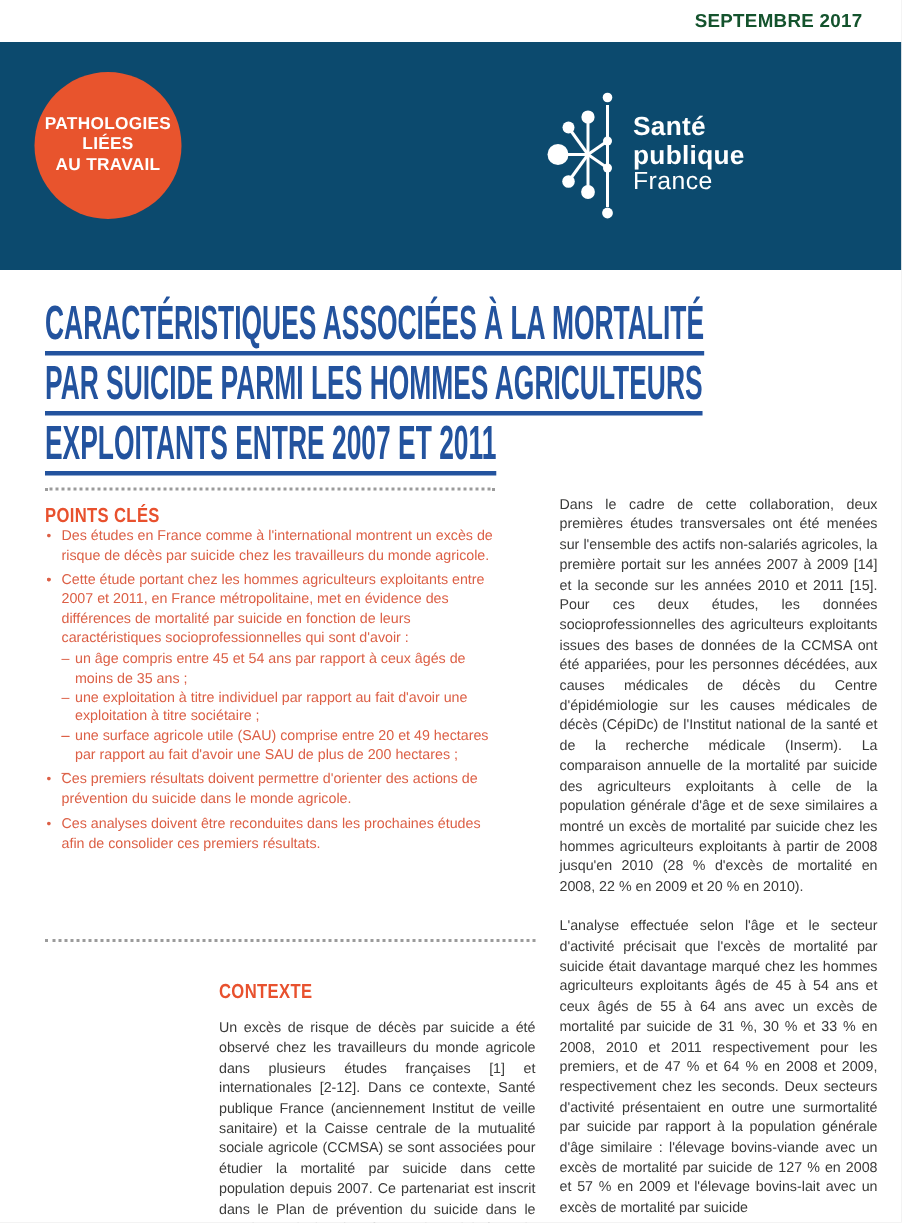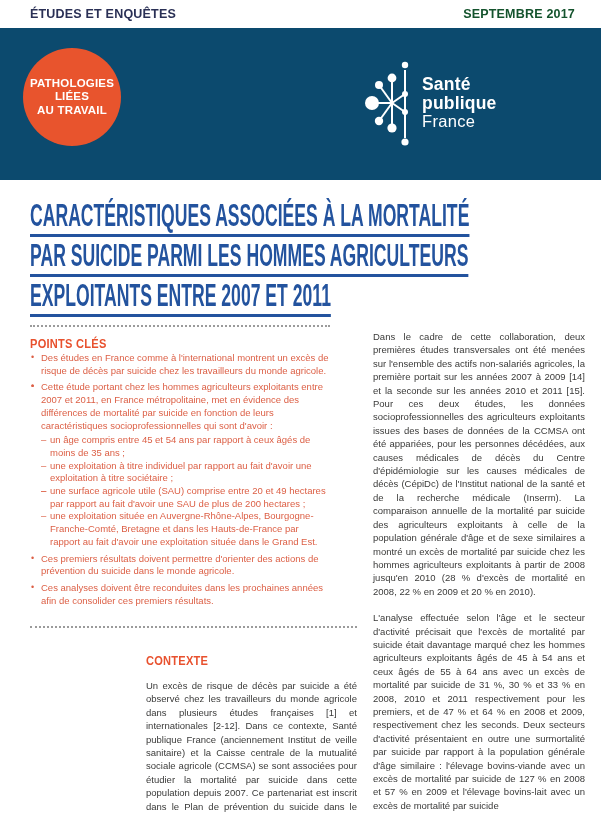--- a/index.html
+++ b/index.html
@@ -55,21 +55,20 @@
   .ctx-body{position:absolute;left:146px;top:679px;width:211px;}
   .col-right{position:absolute;left:373px;top:330px;width:212px;}
   .col-right p{margin:0 0 13px 0;}
 </style>
 </head>
 <body>
 
 <div id="page">
 
   <div class="topbar">
-    <span class="topbar-left">ÉTUDES ET ENQUÊTES</span>
     <span class="topbar-right">SEPTEMBRE 2017</span>
   </div>
 
   <div class="banner">
     <div class="badge">
       <div class="badge-text">
         <div>PATHOLOGIES</div>
         <div>LIÉES</div>
         <div>AU TRAVAIL</div>
       </div>
@@ -138,31 +137,30 @@
         </div>
         <div class="pc-subitem">
           <span class="pc-submarker">–</span>
         </div>
         <div class="pc-subitem">
           <span class="pc-submarker">–</span>
           <span>une surface agricole utile (SAU) comprise entre 20 et 49 hectares par rapport au fait d'avoir une SAU de plus de 200 hectares ;</span>
         </div>
         <div class="pc-subitem">
           <span class="pc-submarker">–</span>
-          <span>une exploitation située en Auvergne-Rhône-Alpes, Bourgogne-Franche-Comté, Bretagne et dans les Hauts-de-France par rapport au fait d'avoir une exploitation située dans le Grand Est.</span>
         </div>
       </div>
     </div>
     <div class="pc-item">
       <span class="pc-marker">•</span>
       <span>Ces premiers résultats doivent permettre d'orienter des actions de prévention du suicide dans le monde agricole.</span>
     </div>
     <div class="pc-item">
       <span class="pc-marker">•</span>
-      <span>Ces analyses doivent être reconduites dans les prochaines années afin de consolider ces premiers résultats.</span>
+      <span>Ces analyses doivent être reconduites dans les prochaines études afin de consolider ces premiers résultats.</span>
     </div>
   </div>
 
   <div class="sec-heading ctx-heading">CONTEXTE</div>
   <div class="bodytext ctx-body">Un excès de risque de décès par suicide a été observé chez les travailleurs du monde agricole dans plusieurs études françaises [1] et internationales [2-12]. Dans ce contexte, Santé publique France (anciennement Institut de veille sanitaire) et la Caisse centrale de la mutualité sociale agricole (CCMSA) se sont associées pour étudier la mortalité par suicide dans cette population depuis 2007. Ce partenariat est inscrit dans le Plan de prévention du suicide dans le monde agricole, lancé par le ministère de l'Agricul-</div>
 
   <div class="bodytext col-right">
     <p>Dans le cadre de cette collaboration, deux premières études transversales ont été menées sur l'ensemble des actifs non-salariés agricoles, la première portait sur les années 2007 à 2009 [14] et la seconde sur les années 2010 et 2011 [15]. Pour ces deux études, les données socioprofessionnelles des agriculteurs exploitants issues des bases de données de la CCMSA ont été appariées, pour les personnes décédées, aux causes médicales de décès du Centre d'épidémiologie sur les causes médicales de décès (CépiDc) de l'Institut national de la santé et de la recherche médicale (Inserm). La comparaison annuelle de la mortalité par suicide des agriculteurs exploitants à celle de la population générale d'âge et de sexe similaires a montré un excès de mortalité par suicide chez les hommes agriculteurs exploitants à partir de 2008 jusqu'en 2010 (28 % d'excès de mortalité en 2008, 22 % en 2009 et 20 % en 2010).</p>
     <p>L'analyse effectuée selon l'âge et le secteur d'activité précisait que l'excès de mortalité par suicide était davantage marqué chez les hommes agriculteurs exploitants âgés de 45 à 54 ans et ceux âgés de 55 à 64 ans avec un excès de mortalité par suicide de 31 %, 30 % et 33 % en 2008, 2010 et 2011 respectivement pour les premiers, et de 47 % et 64 % en 2008 et 2009, respectivement chez les seconds. Deux secteurs d'activité présentaient en outre une surmortalité par suicide par rapport à la population générale d'âge similaire : l'élevage bovins-viande avec un excès de mortalité par suicide de 127 % en 2008 et 57 % en 2009 et l'élevage bovins-lait avec un excès de mortalité par suicide</p>
   </div>

